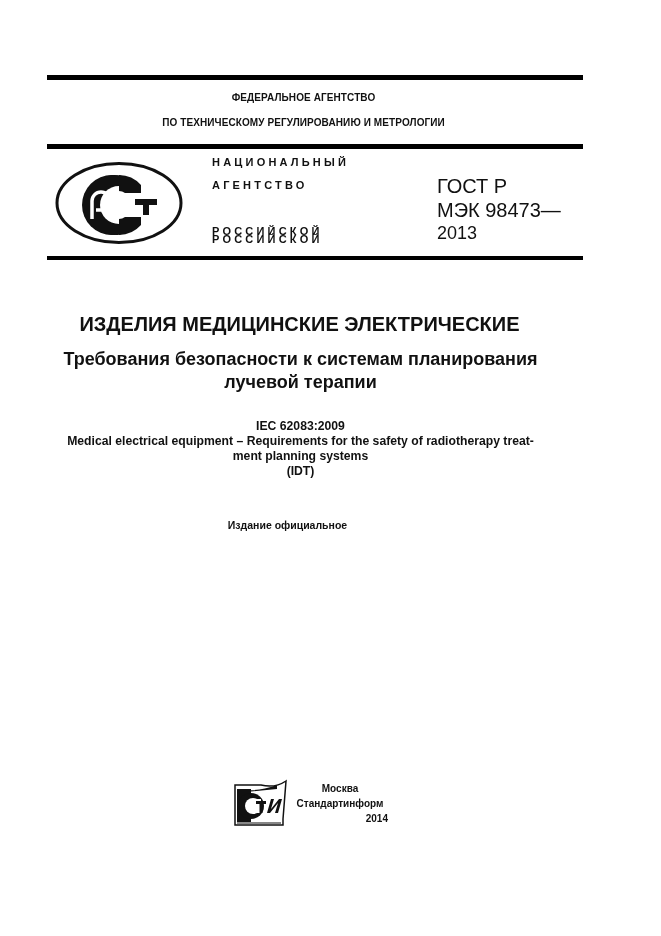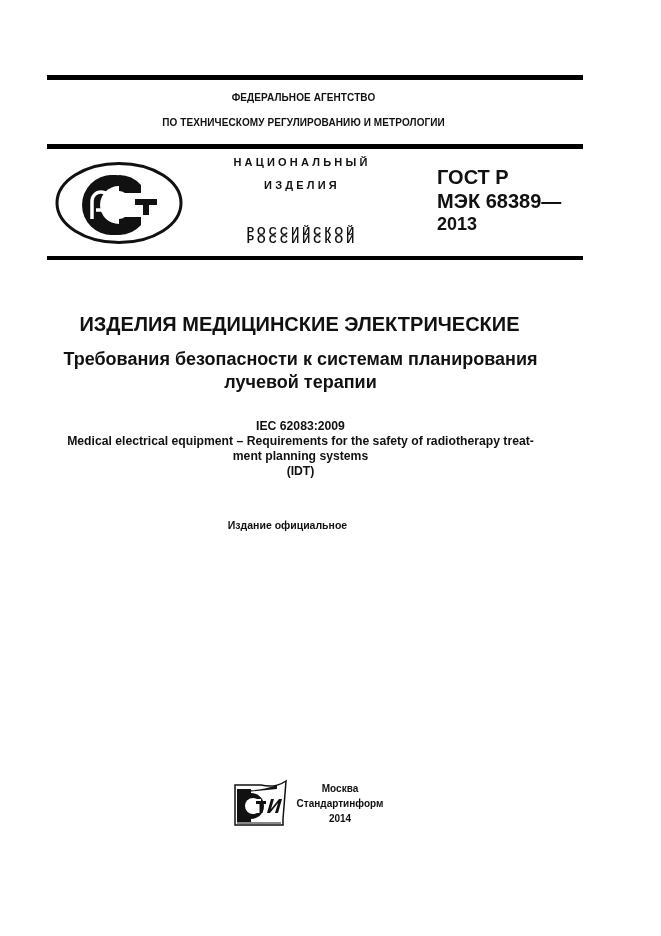--- a/index.html
+++ b/index.html
@@ -30,31 +30,32 @@
       font-weight: bold;
     }
     .agency {
       font-size: 10px;
       letter-spacing: 0.1px;
     }
     .nat {
       position: absolute;
       left: 212px;
       width: 180px;
-      text-align: center;
+      text-align: left;
       font-weight: bold;
       font-size: 11px;
       letter-spacing: 3.2px;
     }
     .gost {
       position: absolute;
       left: 437px;
-      font-weight: bold;
+      font-weight: normal;
       font-size: 20px;
       line-height: 23px;
+      margin-top: 9px;
     }
     .title {
       font-size: 20px;
       line-height: 24px;
     }
     .subtitle {
       font-size: 18px;
       line-height: 23px;
     }
     .iec {
@@ -97,26 +98,26 @@
 
     <rect x="80" y="38" width="22" height="6" fill="#111"></rect>
     <rect x="88" y="38" width="6" height="16" fill="#111"></rect>
 
     <path d="M 64 14 A 30 30 0 0 1 86 24 L 86 32 L 70 32 A 12 12 0 0 0 64 30 Z" fill="#111"></path>
     <path d="M 64 74 A 30 30 0 0 0 86 64 L 86 56 L 70 56 A 12 12 0 0 1 64 58 Z" fill="#111"></path>
   </svg>
 </div>
 
 <div class="nat" style="top:156px;">НАЦИОНАЛЬНЫЙ</div>
-<div class="nat" style="top:179px;">ИЗДЕЛИЯ</div>
+<div class="nat" style="top:179px;">АГЕНТСТВО</div>
 <div class="nat" style="top:202px;margin-top:31px;">РОССИЙСКОЙ</div>
 <div class="nat" style="top:225px;">РОССИЙСКОЙ</div>
 
 <div class="gost" style="top:166px;">ГОСТ Р</div>
-<div class="gost" style="top:190px;">МЭК 68389—</div>
+<div class="gost" style="top:190px;">МЭК 98473—</div>
 <div class="gost" style="top:213px;font-size:18px;text-align:center;">2013</div>
 
 <div class="rule" style="top:256px;height:4px;"></div>
 
 <div class="center-text title" style="top:312px;left:-4px;">ИЗДЕЛИЯ МЕДИЦИНСКИЕ ЭЛЕКТРИЧЕСКИЕ</div>
 <div class="center-text subtitle" style="top:348px;left:-3px;">Требования безопасности к системам планирования</div>
 <div class="center-text subtitle" style="top:371px;left:-3px;">лучевой терапии</div>
 
 <div class="center-text iec" style="top:419px;left:-3px;">IEC 62083:2009</div>
 <div class="center-text iec" style="top:434px;left:-3px;">Medical electrical equipment – Requirements for the safety of radiotherapy treat-</div>
@@ -137,13 +138,13 @@
     <rect x="23" y="22" width="10" height="3" fill="#111"></rect>
     <rect x="26.5" y="22" width="3" height="12" fill="#111"></rect>
 
     <path d="M 34 34 L 38 20 L 41 20 L 38 30 L 46 20 L 49 20 L 45 34 L 42 34 L 45 24 L 37 34 Z" fill="#111"></path>
     <line x1="4" y1="44" x2="48" y2="44" stroke="#111" stroke-width="1.2"></line>
   </svg>
 </div>
 
 <div class="publisher" style="top:781px;">Москва</div>
 <div class="publisher" style="top:796px;">Стандартинформ</div>
-<div class="publisher" style="top:811px;">2014</div>
+<div class="publisher" style="top:811px;text-align:right;">2014</div>
 
 </body></html>

